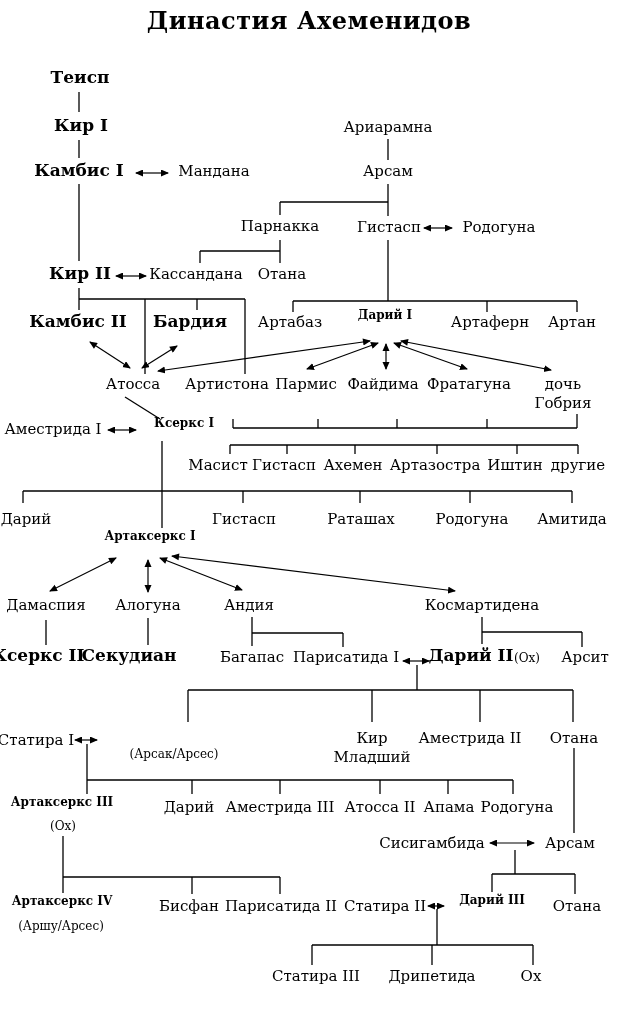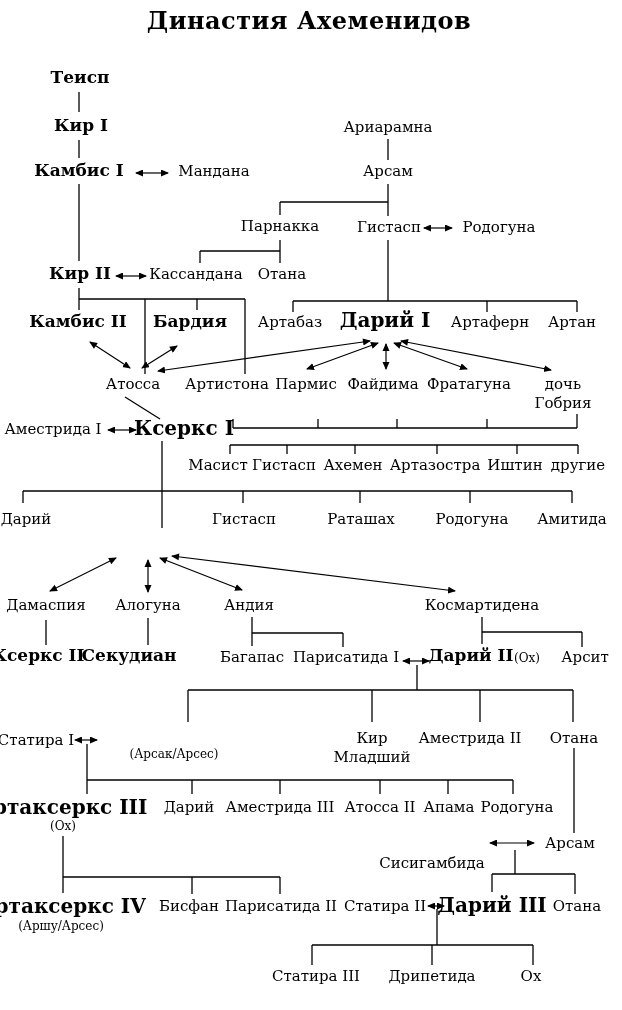--- a/index.html
+++ b/index.html
@@ -7,21 +7,21 @@
   .stage{
     position:relative;width:622px;height:1010px;background:#ffffff;
     font-family:"DejaVu Serif","Liberation Serif",serif;color:#000;overflow:hidden;
   }
   .stage svg{position:absolute;left:0;top:0;}
   .p{
     position:absolute;transform:translateX(-50%);
     font-size:15px;line-height:1.27;text-align:center;white-space:pre-line;
   }
   .k{font-weight:bold;font-size:17px;white-space:nowrap;text-align:right;}
-  .kl{font-weight:bold;font-size:20px;white-space:nowrap;text-align:right;}
+  .kl{font-weight:bold;font-size:12px;white-space:nowrap;text-align:right;}
   .note{font-size:12px;white-space:nowrap;}
   .title{
     position:absolute;transform:translateX(-50%);
     font-weight:bold;font-size:24px;white-space:nowrap;letter-spacing:0.5px;
   }
 </style>
 </head>
 <body>
 
 <div class="stage">
@@ -194,20 +194,21 @@
   <div class="p" style="left:284px;top:456px">Гистасп</div>
   <div class="p" style="left:353px;top:456px">Ахемен</div>
   <div class="p" style="left:435px;top:456px">Артазостра</div>
   <div class="p" style="left:515px;top:456px">Иштин</div>
   <div class="p" style="left:578px;top:456px">другие</div>
   <div class="p" style="left:26px;top:510px">Дарий</div>
   <div class="p" style="left:244px;top:510px">Гистасп</div>
   <div class="p" style="left:361px;top:510px">Раташах</div>
   <div class="p" style="left:472px;top:510px">Родогуна</div>
   <div class="p" style="left:572px;top:510px">Амитида</div>
+  <div class="p kl" style="left:150px;top:529px">Артаксеркс I</div>
   <div class="p" style="left:46px;top:596px">Дамаспия</div>
   <div class="p" style="left:148px;top:596px">Алогуна</div>
   <div class="p" style="left:249px;top:596px">Андия</div>
   <div class="p" style="left:482px;top:596px">Космартидена</div>
   <div class="p k" style="left:38px;top:645px">Ксеркс II</div>
   <div class="p k" style="left:129px;top:645px">Секудиан</div>
   <div class="p" style="left:252px;top:648px">Багапас</div>
   <div class="p" style="left:346px;top:648px">Парисатида I</div>
   <div class="p k" style="left:471px;top:645px">Дарий II</div>
   <div class="p note" style="left:527px;top:651px">(Ох)</div>
@@ -218,21 +219,21 @@
 Младший</div>
   <div class="p" style="left:470px;top:729px">Аместрида II</div>
   <div class="p" style="left:574px;top:729px">Отана</div>
   <div class="p kl" style="left:62px;top:795px">Артаксеркс III</div>
   <div class="p note" style="left:63px;top:819px">(Ох)</div>
   <div class="p" style="left:189px;top:798px">Дарий</div>
   <div class="p" style="left:280px;top:798px">Аместрида III</div>
   <div class="p" style="left:380px;top:798px">Атосса II</div>
   <div class="p" style="left:449px;top:798px">Апама</div>
   <div class="p" style="left:517px;top:798px">Родогуна</div>
-  <div class="p" style="left:432px;top:854px">Сисигамбида</div>
+  <div class="p" style="left:432px;top:834px">Сисигамбида</div>
   <div class="p" style="left:570px;top:834px">Арсам</div>
   <div class="p kl" style="left:62px;top:894px">Артаксеркс IV</div>
   <div class="p note" style="left:61px;top:919px">(Аршу/Арсес)</div>
   <div class="p" style="left:189px;top:897px">Бисфан</div>
   <div class="p" style="left:281px;top:897px">Парисатида II</div>
   <div class="p" style="left:385px;top:897px">Статира II</div>
   <div class="p kl" style="left:492px;top:893px">Дарий III</div>
   <div class="p" style="left:577px;top:897px">Отана</div>
   <div class="p" style="left:316px;top:967px">Статира III</div>
   <div class="p" style="left:432px;top:967px">Дрипетида</div>

